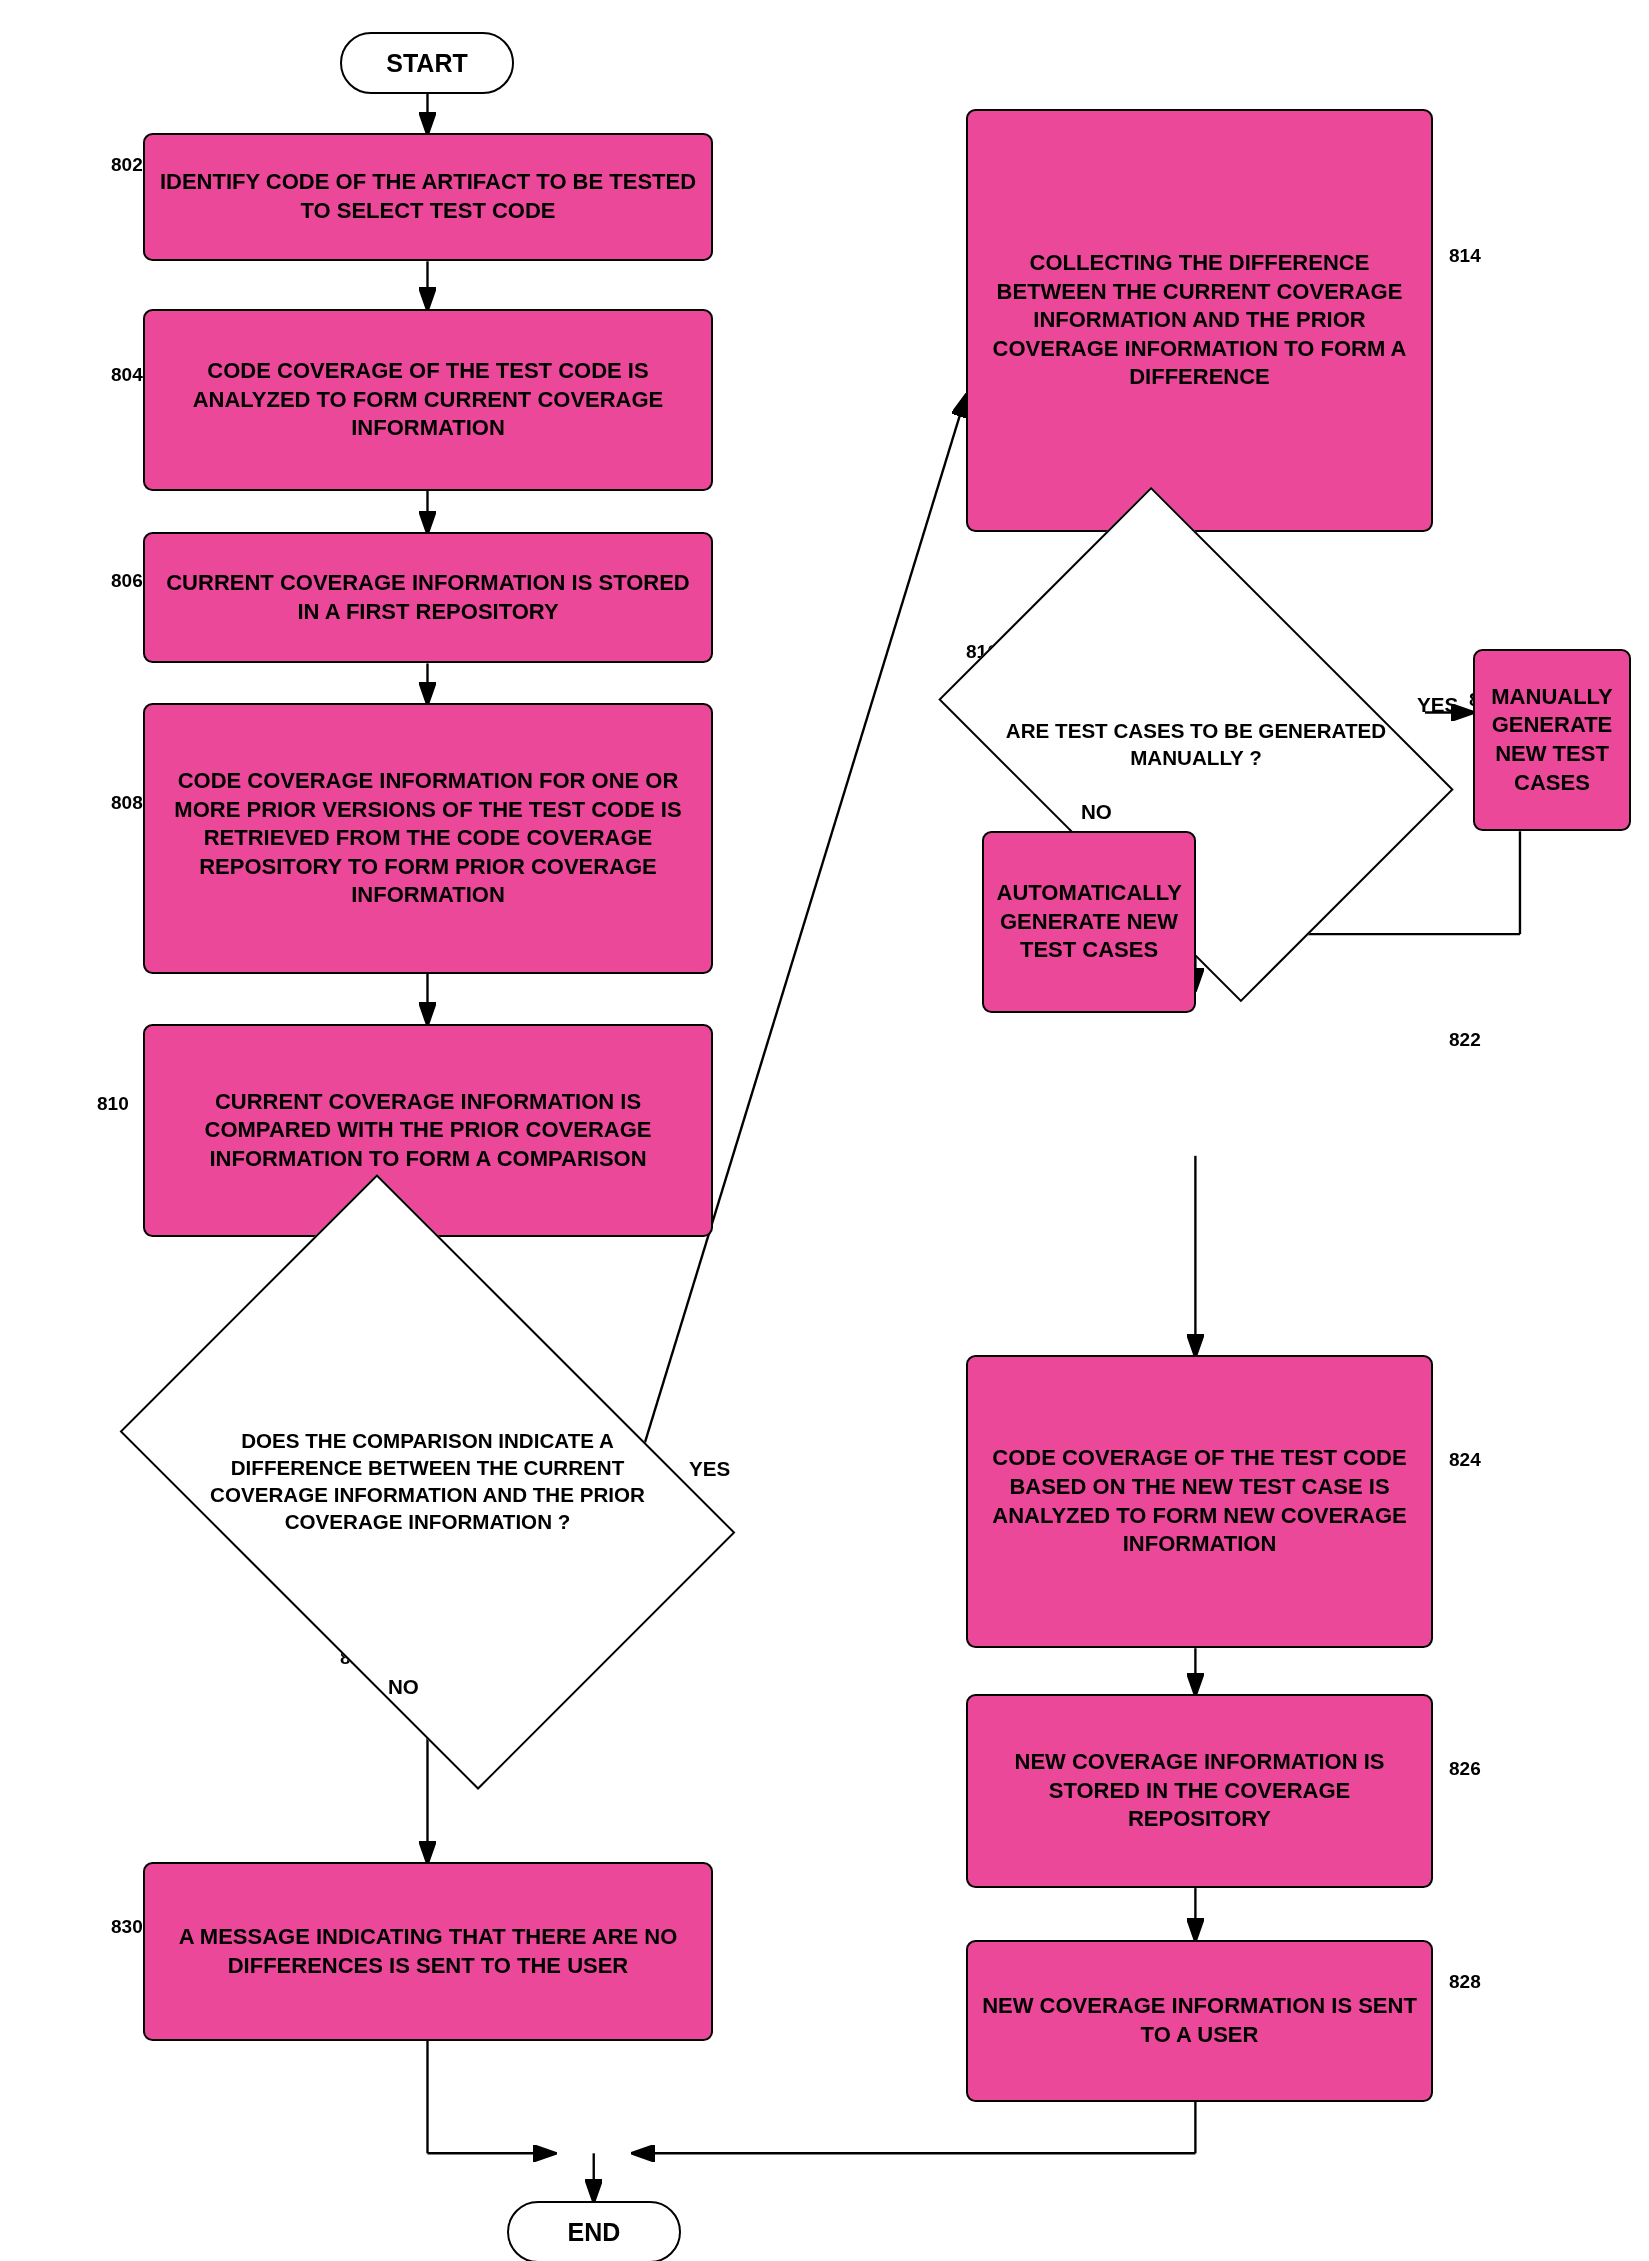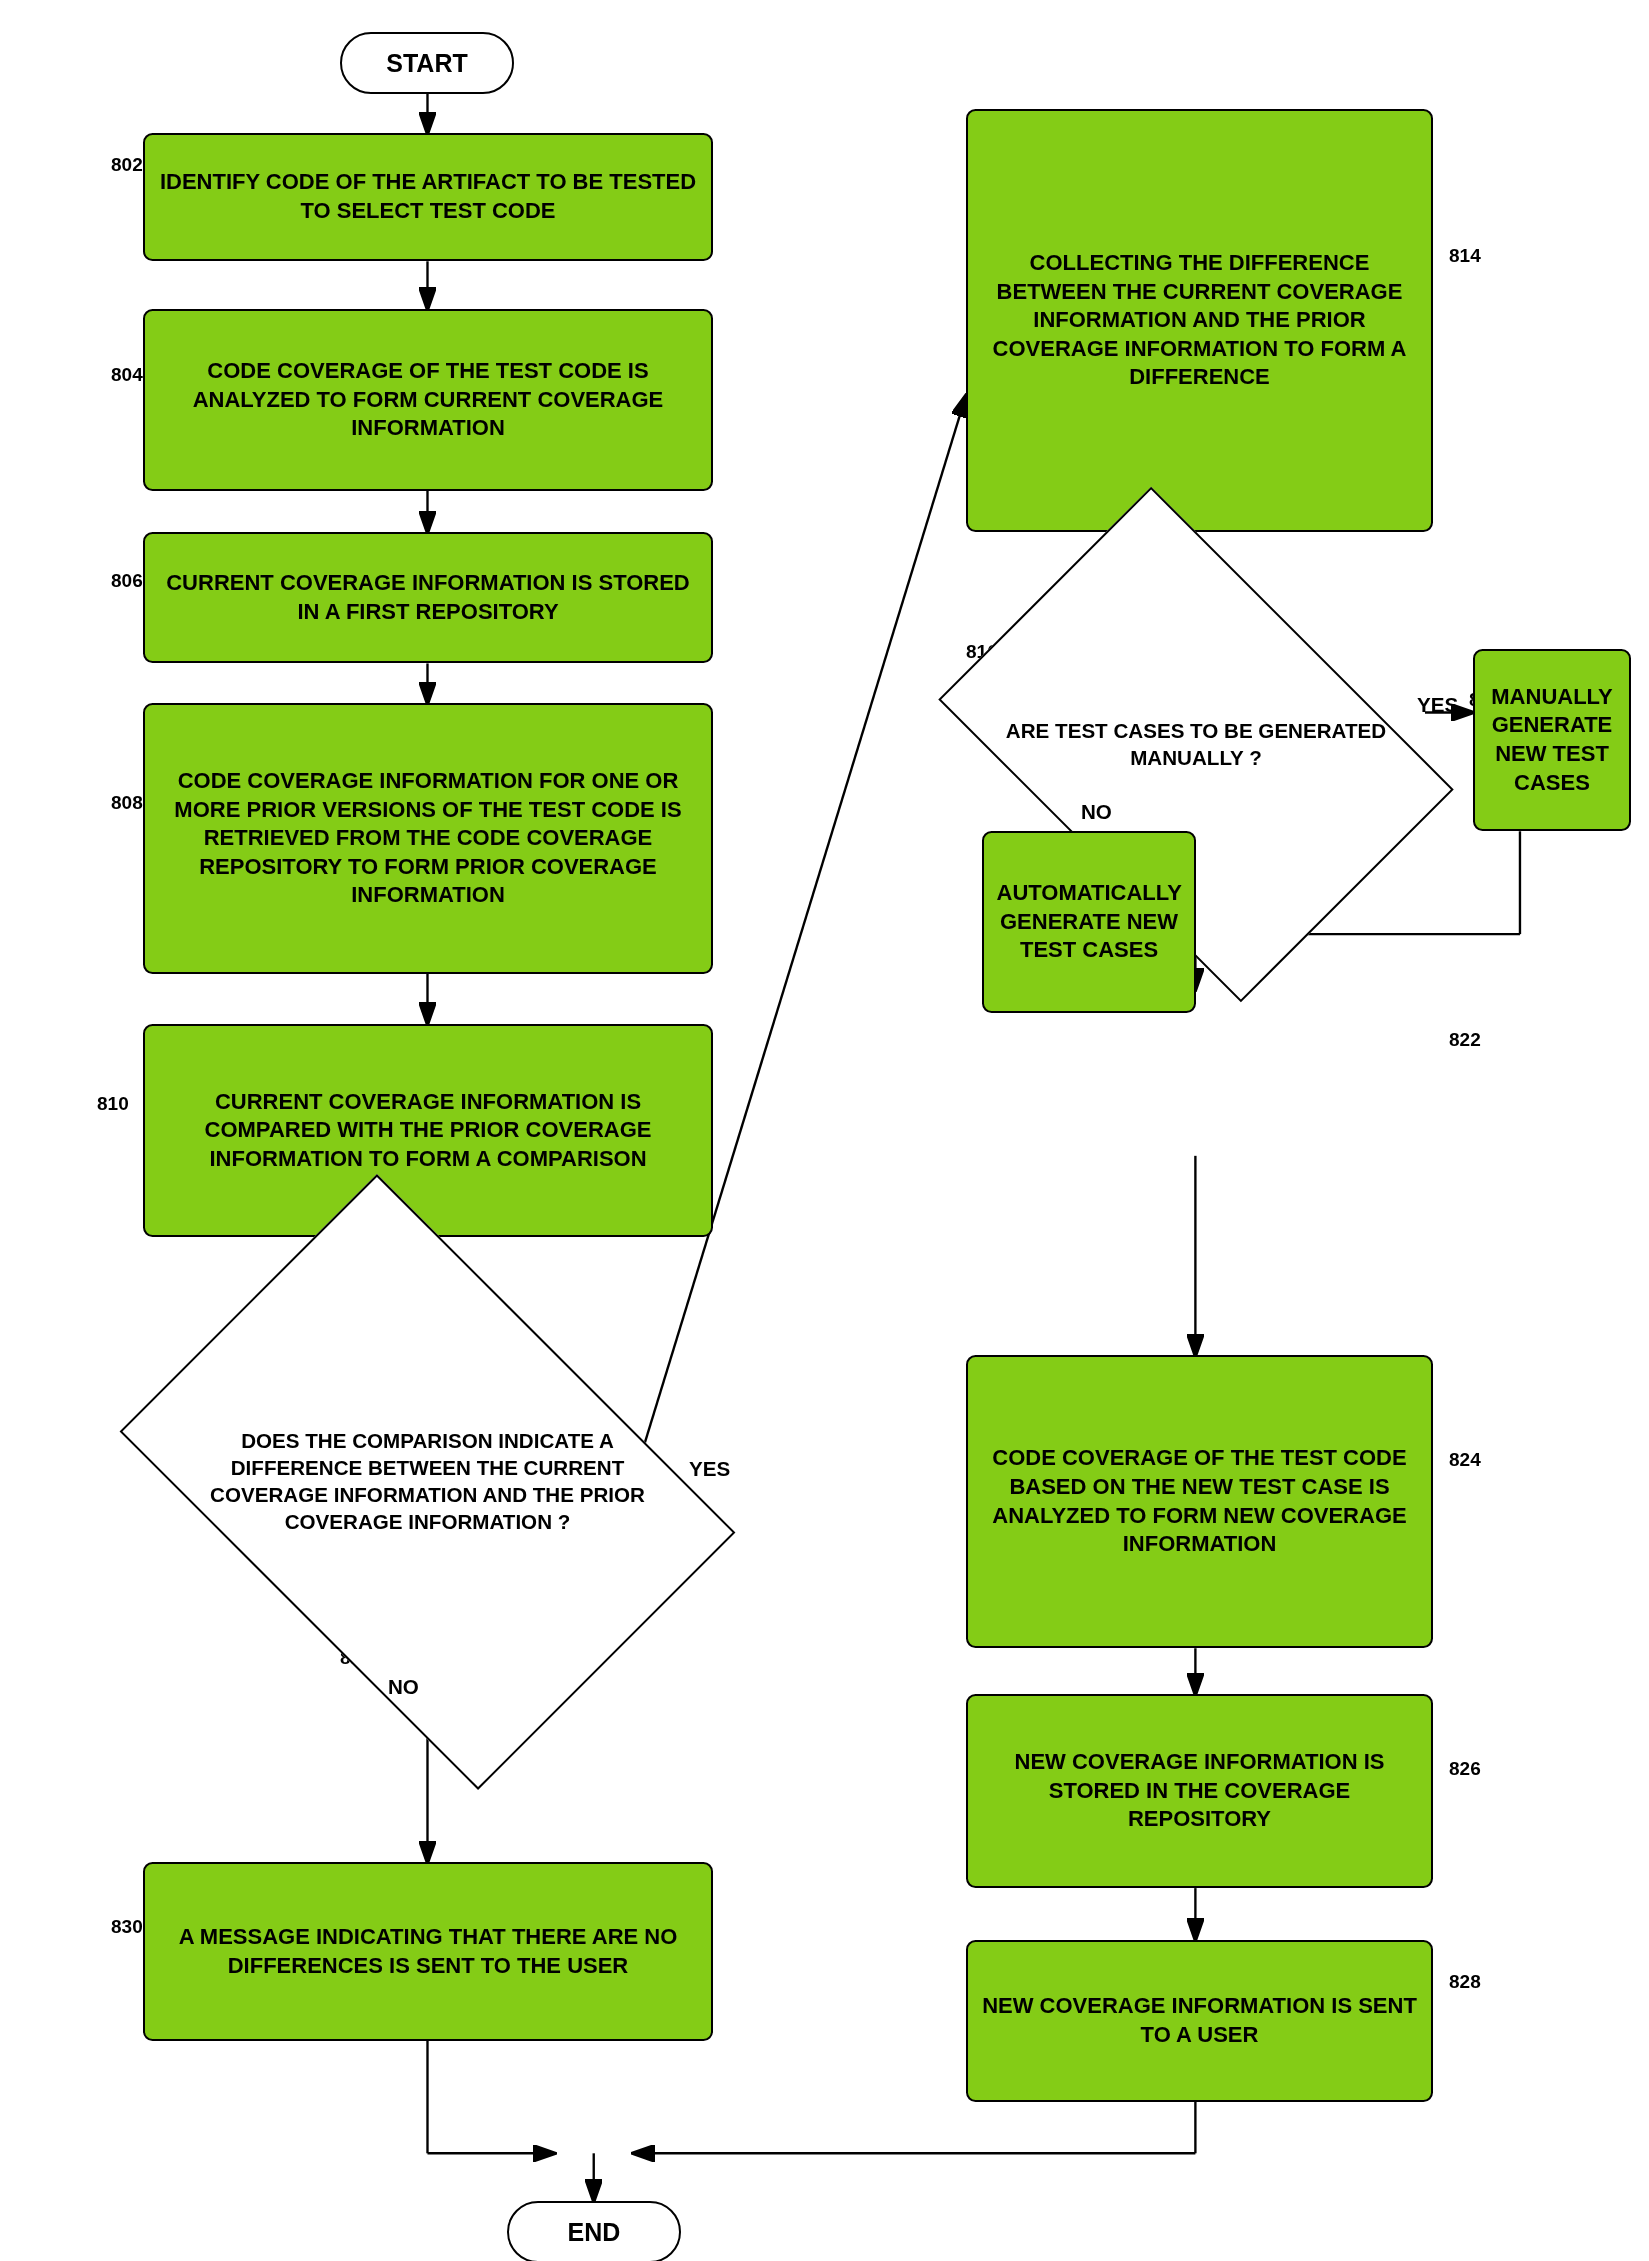--- a/index.html
+++ b/index.html
@@ -16,21 +16,21 @@
       position: absolute;
       top: 0; left: 0;
       width: 1649px;
       height: 2261px;
     }
 
     
     .box {
       position: absolute;
       border: 2.4px solid #000;
-      background: #84cc16;
+      background: #ec4899;
       display: flex;
       align-items: center;
       justify-content: center;
       text-align: center;
       font-size: 22px;
       font-weight: bold;
       line-height: 1.3;
       padding: 8px 12.7px;
     }
 

